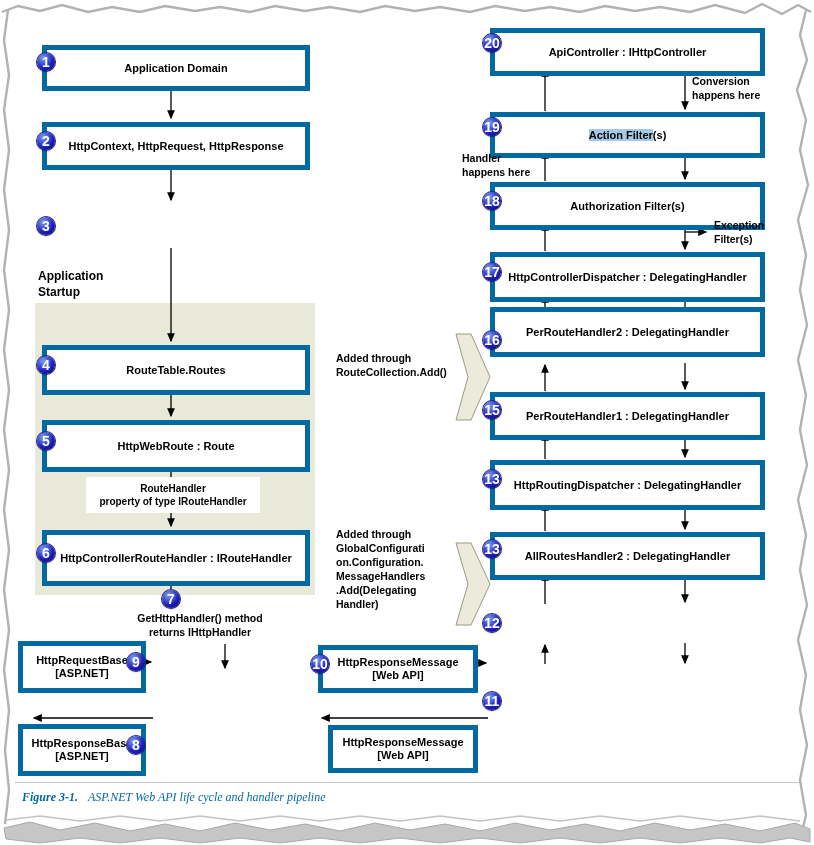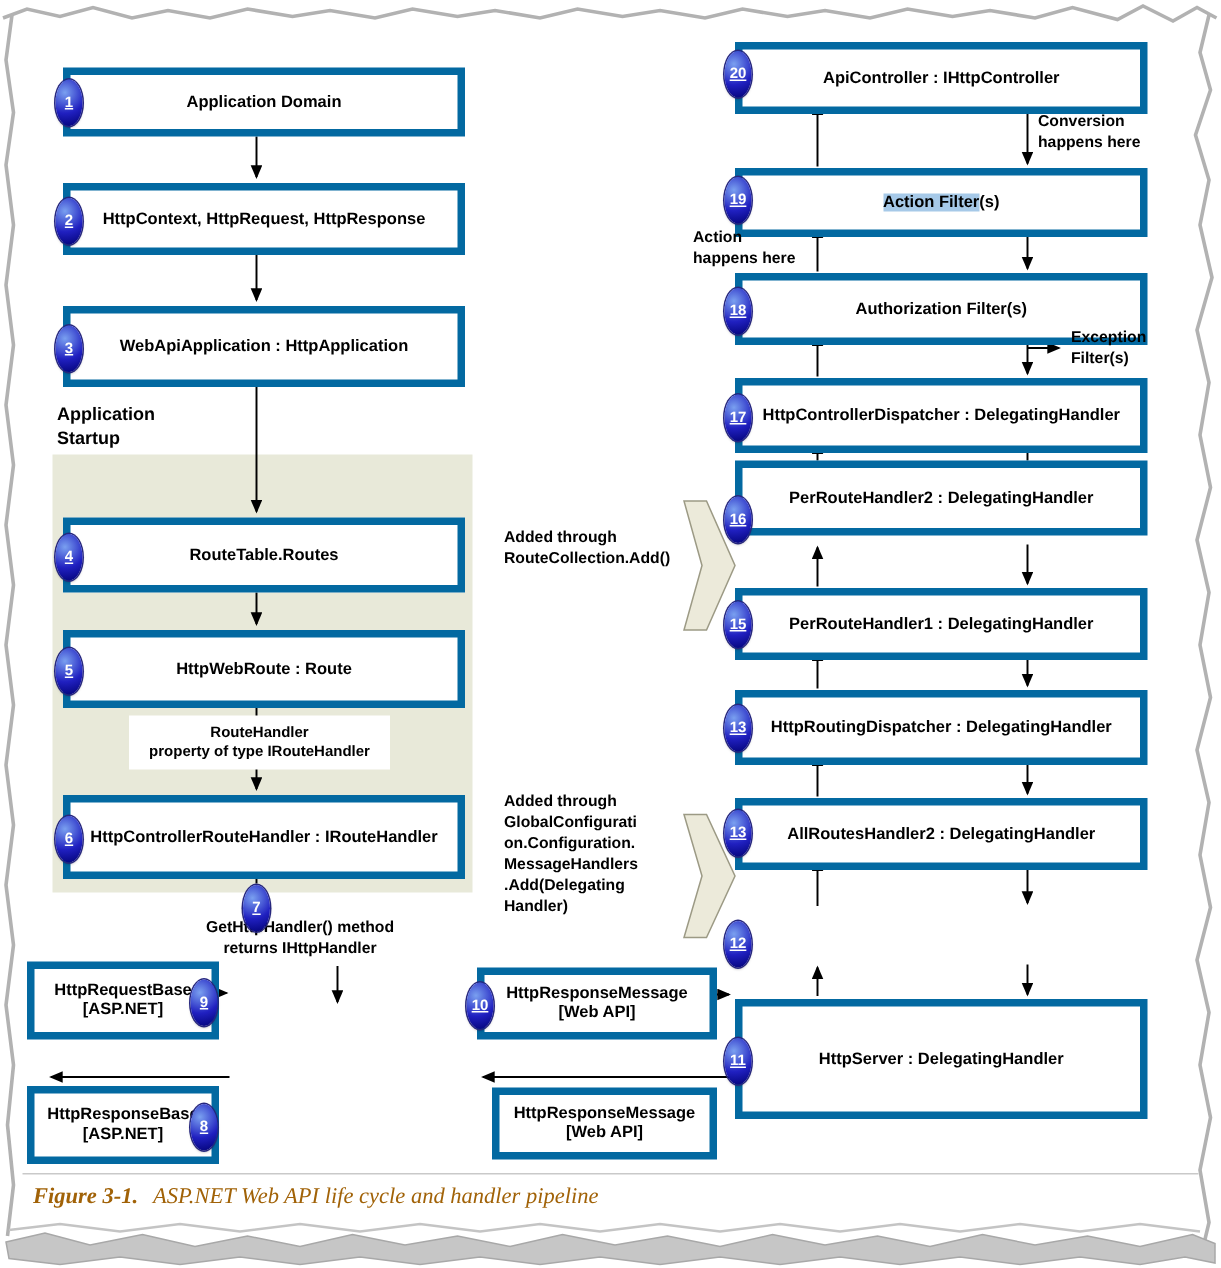--- a/index.html
+++ b/index.html
@@ -8,29 +8,29 @@
   svg.layer{position:absolute;left:0;top:0;z-index:2;}
   svg.torn{position:absolute;left:0;top:0;z-index:1;}
   .startup-bg{position:absolute;left:35px;top:303px;width:280px;height:292px;
               background:#e8e9d9;z-index:1;}
   .box{position:absolute;background:#fff;border:5px solid #0369a1;display:flex;
        flex-direction:column;align-items:center;justify-content:center;text-align:center;
        font-weight:bold;font-size:11px;line-height:13px;color:#000;z-index:3;}
   .note{position:absolute;background:#fff;border:none;display:flex;flex-direction:column;
         align-items:center;justify-content:center;text-align:center;font-weight:bold;
         font-size:10px;line-height:13px;z-index:4;}
-  .badge{position:absolute;width:18px;height:31px;border-radius:50%;
+  .badge{position:absolute;width:18px;height:18px;border-radius:50%;
          background:radial-gradient(circle at 35% 28%, #7aa0f0 0%, #2020c0 55%, #000070 100%);
-         color:#fff;font-weight:bold;font-size:10px;display:flex;align-items:center;
-         justify-content:center;z-index:6;box-shadow:0 0 0 1px #26267e, 0 1px 2px rgba(0,0,0,.35);text-decoration:underline;}
+         color:#fff;font-weight:bold;font-size:14px;display:flex;align-items:center;
+         justify-content:center;z-index:6;box-shadow:0 0 0 1px #26267e, 0 1px 2px rgba(0,0,0,.35);}
   .ann{position:absolute;font-weight:bold;font-size:10.5px;line-height:14px;color:#000;z-index:4;}
   .ann.center{text-align:center;}
   .hl{background:#a6c9e8;}
   .caption{position:absolute;left:22px;top:790px;font-family:"Liberation Serif",serif;
-           font-style:italic;font-size:15px;color:#a16207;z-index:4;}
+           font-style:italic;font-size:12px;color:#0369a1;z-index:4;}
   .cap-label{font-weight:bold;margin-right:10px;}
   .cap-divider{position:absolute;left:15px;top:782px;width:784px;height:1px;background:#c9c9c9;z-index:3;}
 </style>
 </head>
 <body>
 
 <div class="page">
 
   <svg class="torn" width="814" height="845">
     <path d="M2,12 L18,6 L40,11 L62,5 L88,12 L112,7 L140,12 L165,6 L195,11 L220,7 L250,12 L275,6 L305,11 L330,7 L360,12 L385,6 L415,11 L440,7 L470,12 L495,6 L525,11 L550,7 L580,12 L605,6 L635,11 L660,7 L690,12 L715,5 L745,13 L762,4 L782,14 L798,5 L811,12" fill="none" stroke="#b2b2b2" stroke-width="2.4"></path>
@@ -89,23 +89,20 @@
       <line x1="685" y1="232" x2="706" y2="232" marker-end="url(#ah)"></line>
     </g>
   </svg>
 
   <div class="box" style="left:42px;top:45px;width:258px;height:36px">
       <span>Application Domain</span>
     </div>
   <div class="box" style="left:42px;top:122px;width:258px;height:38px">
       <span>HttpContext, HttpRequest, HttpResponse</span>
     </div>
-  <div class="box" style="left:42px;top:204px;width:258px;height:44px">
-      <span>WebApiApplication : HttpApplication</span>
-    </div>
   <div class="box" style="left:42px;top:420px;width:258px;height:42px">
       <span>HttpWebRoute : Route</span>
     </div>
   <div class="box" style="left:42px;top:345px;width:258px;height:40px">
       <span>RouteTable.Routes</span>
     </div>
   <div class="box" style="left:42px;top:530px;width:258px;height:46px">
       <span>HttpControllerRouteHandler : IRouteHandler</span>
     </div>
 
@@ -158,30 +155,27 @@
     </div>
   <div class="box" style="left:490px;top:392px;width:265px;height:38px">
       <span>PerRouteHandler1 : DelegatingHandler</span>
     </div>
   <div class="box" style="left:490px;top:460px;width:265px;height:40px">
       <span>HttpRoutingDispatcher : DelegatingHandler</span>
     </div>
   <div class="box" style="left:490px;top:532px;width:265px;height:38px">
       <span>AllRoutesHandler2 : DelegatingHandler</span>
     </div>
-  <div class="box" style="left:490px;top:666px;width:265px;height:70px">
-      <span>HttpServer : DelegatingHandler</span>
-    </div>
 
   <div class="ann" style="left:692px;top:74px;width:90px">
     <div>Conversion</div>
     <div>happens here</div>
   </div>
   <div class="ann" style="left:462px;top:151px;width:85px">
-    <div>Action</div>
+    <div>Handler</div>
     <div>happens here</div>
   </div>
   <div class="ann" style="left:714px;top:218px;width:80px">
     <div>Exception</div>
     <div>Filter(s)</div>
   </div>
   <div class="ann" style="left:336px;top:351px;width:125px">
     <div>Added through</div>
     <div>RouteCollection.Add()</div>
   </div>

